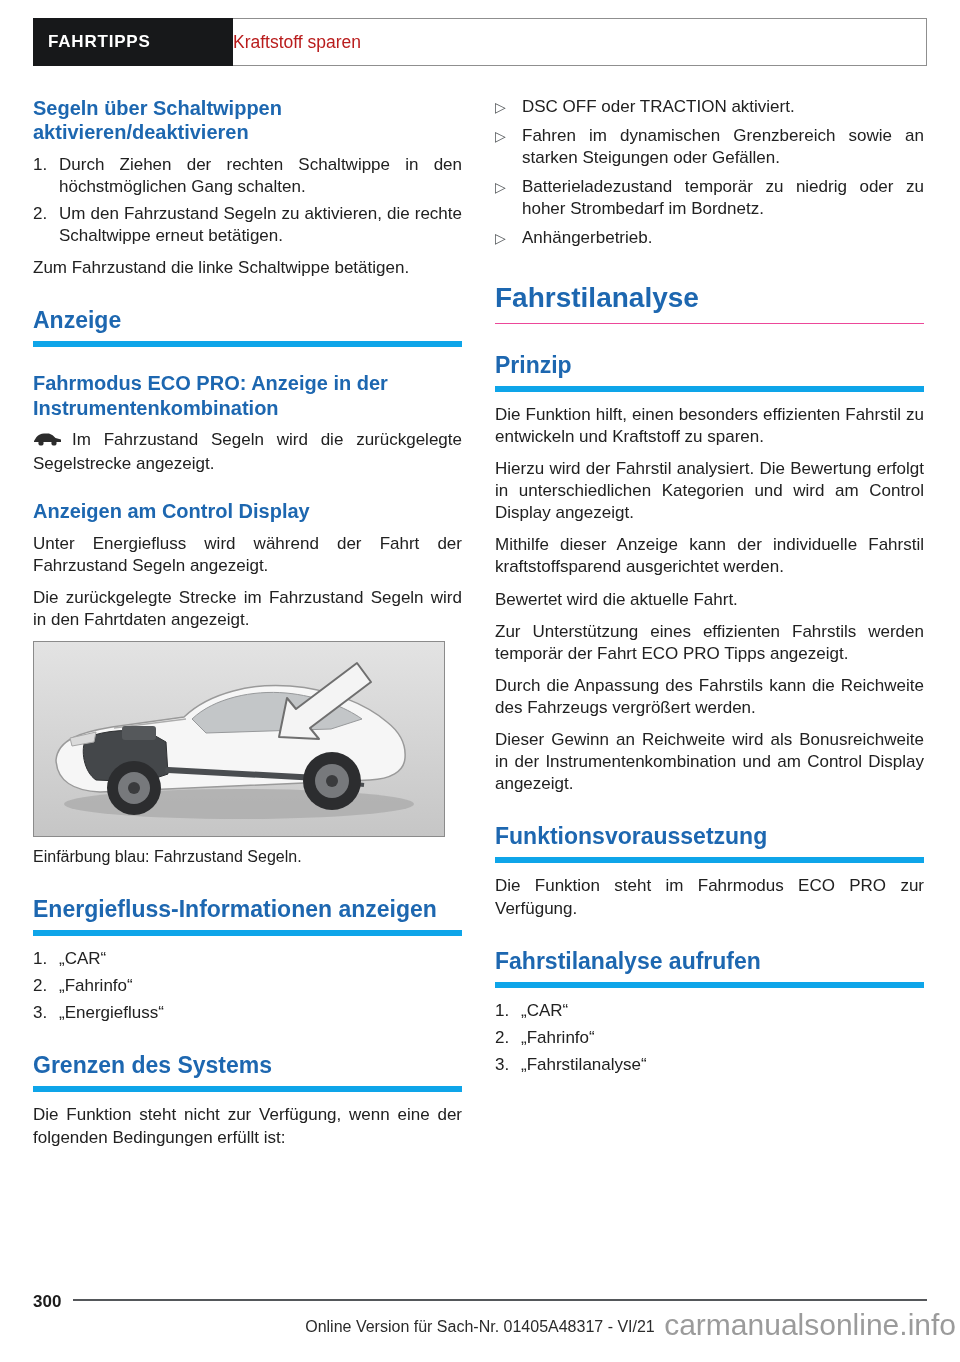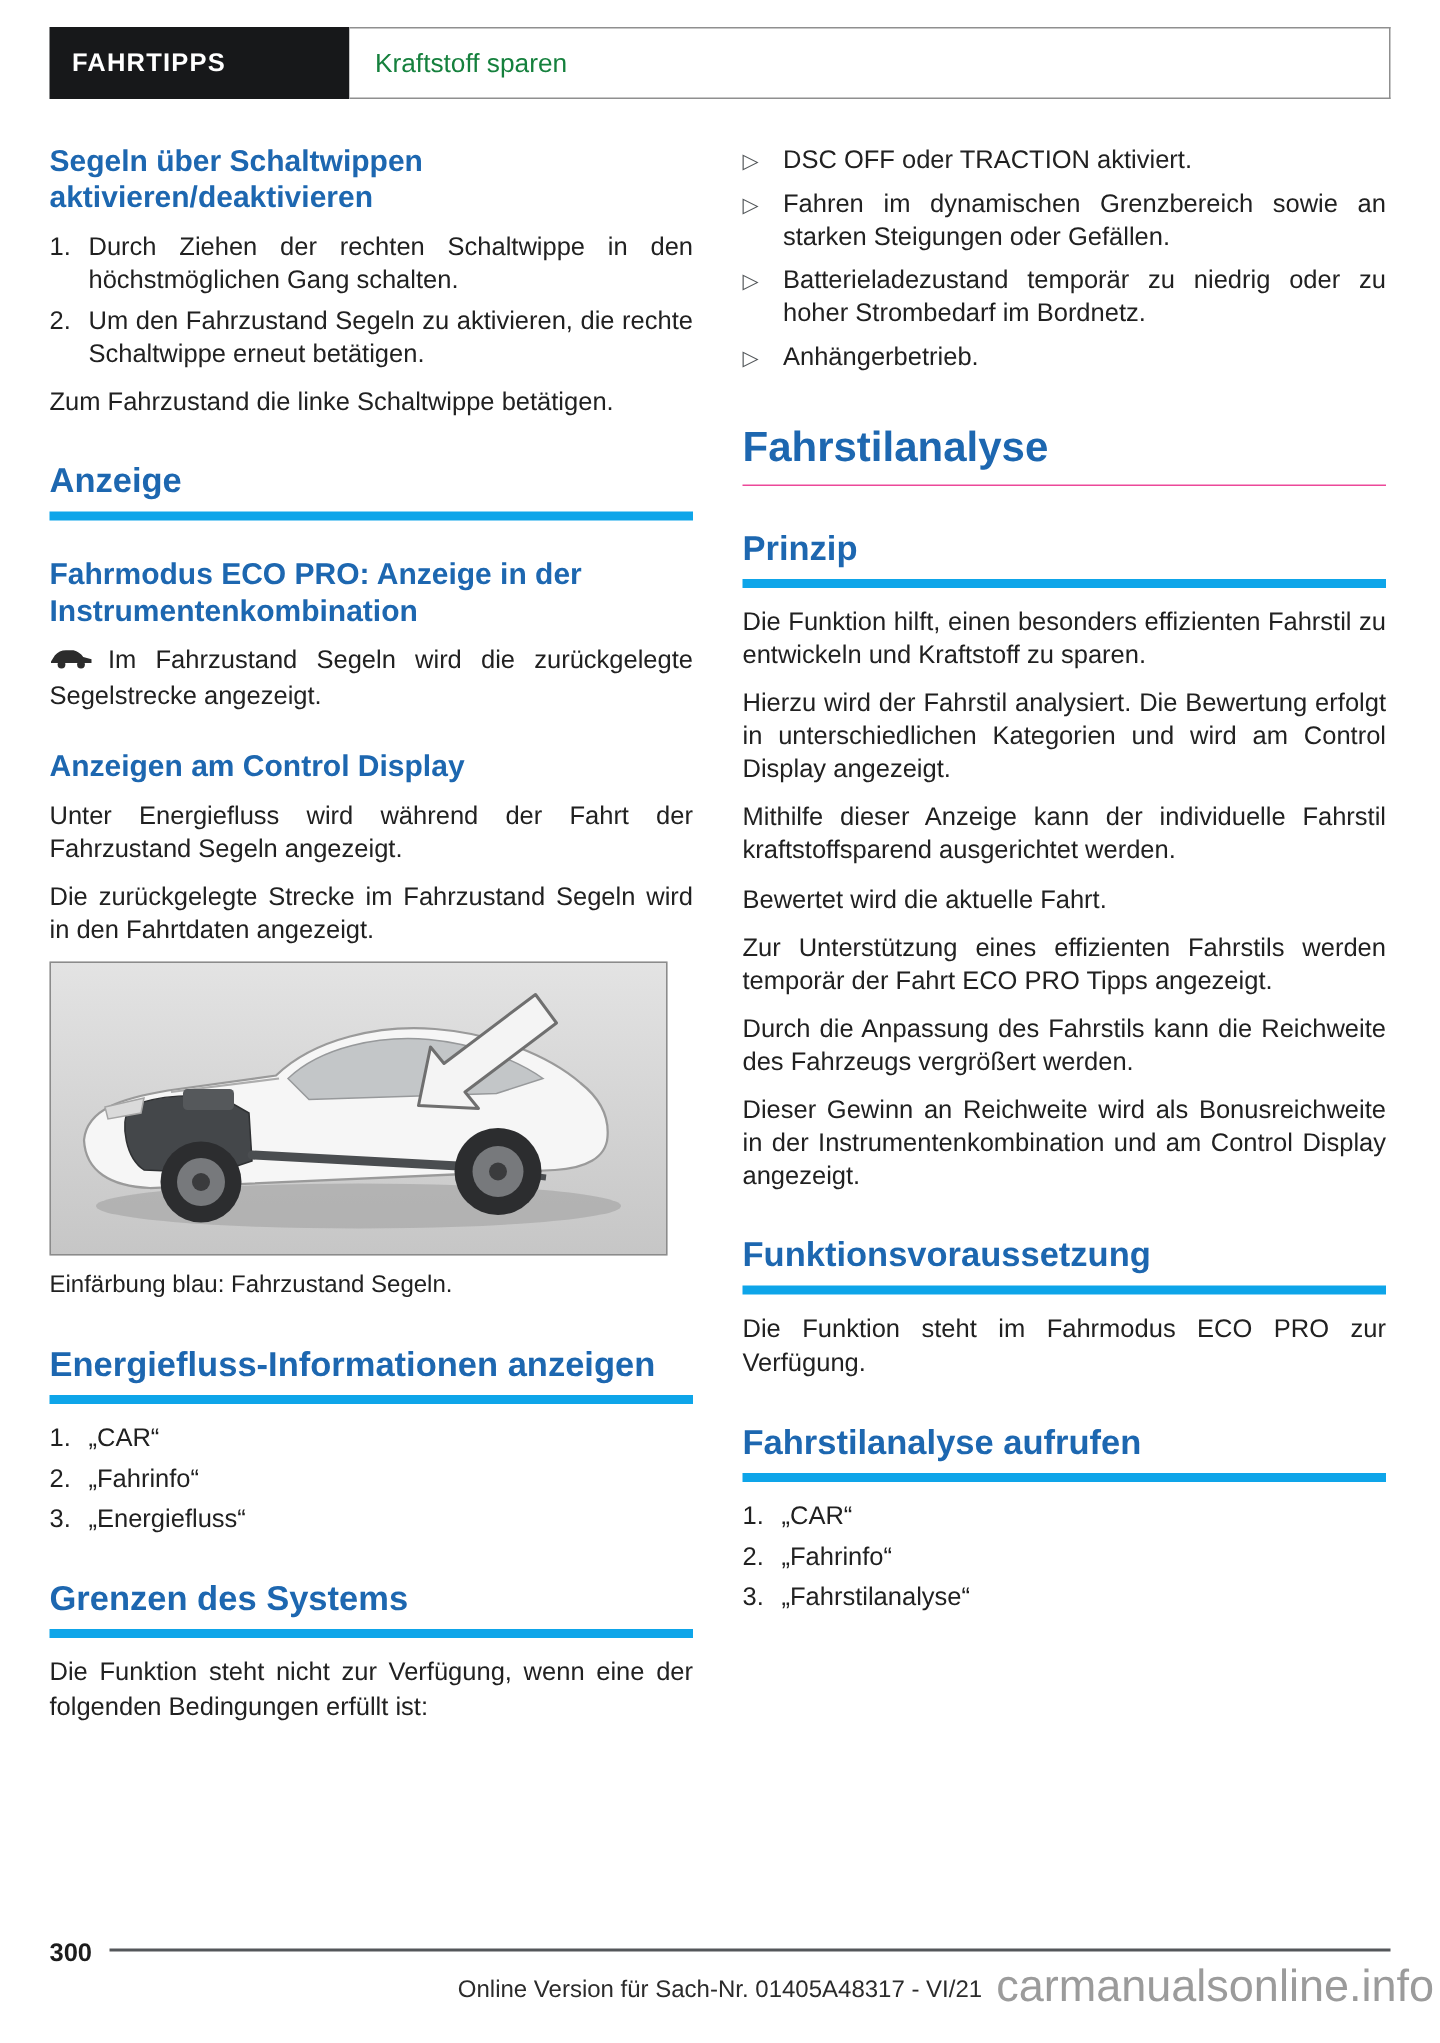--- a/index.html
+++ b/index.html
@@ -6,21 +6,21 @@
   html,body { background:#ffffff; }
   body { font-family:"Liberation Sans","DejaVu Sans",sans-serif; color:#212121; }
 
   .page { position:relative; width:960px; height:1362px; background:#ffffff; overflow:hidden; margin:0 auto; }
 
   
   .page-header { position:absolute; top:18px; left:33px; right:33px; height:48px; display:flex; }
   .chapter-tab { background:#17181a; color:#ffffff; width:200px; display:flex; align-items:center;
                  padding-left:15px; font-weight:bold; font-size:17px; letter-spacing:.8px; }
   .section-box { flex:1; border:1px solid #8f8f8f; border-left:none; display:flex; align-items:center;
-                 padding-left:17px; font-size:17.5px; color:#15803d; background:#ffffff; }
+                 font-size:17.5px; color:#b91c1c; background:#ffffff; }
 
   
   .columns { position:absolute; top:96px; left:33px; display:flex; gap:33px; }
   .col { flex:0 0 429px; width:429px; }
 
   p, .step, .bullet-item { font-size:17px; line-height:1.3; text-align:justify; color:#212121; }
   p { margin:0 0 10px 0; }
 
   .h1 { color:#1d67b0; font-size:28px; line-height:1.15; font-weight:bold;
         margin-top:32px; padding-bottom:9px; border-bottom:1px solid #ec4899; margin-bottom:16px; }

